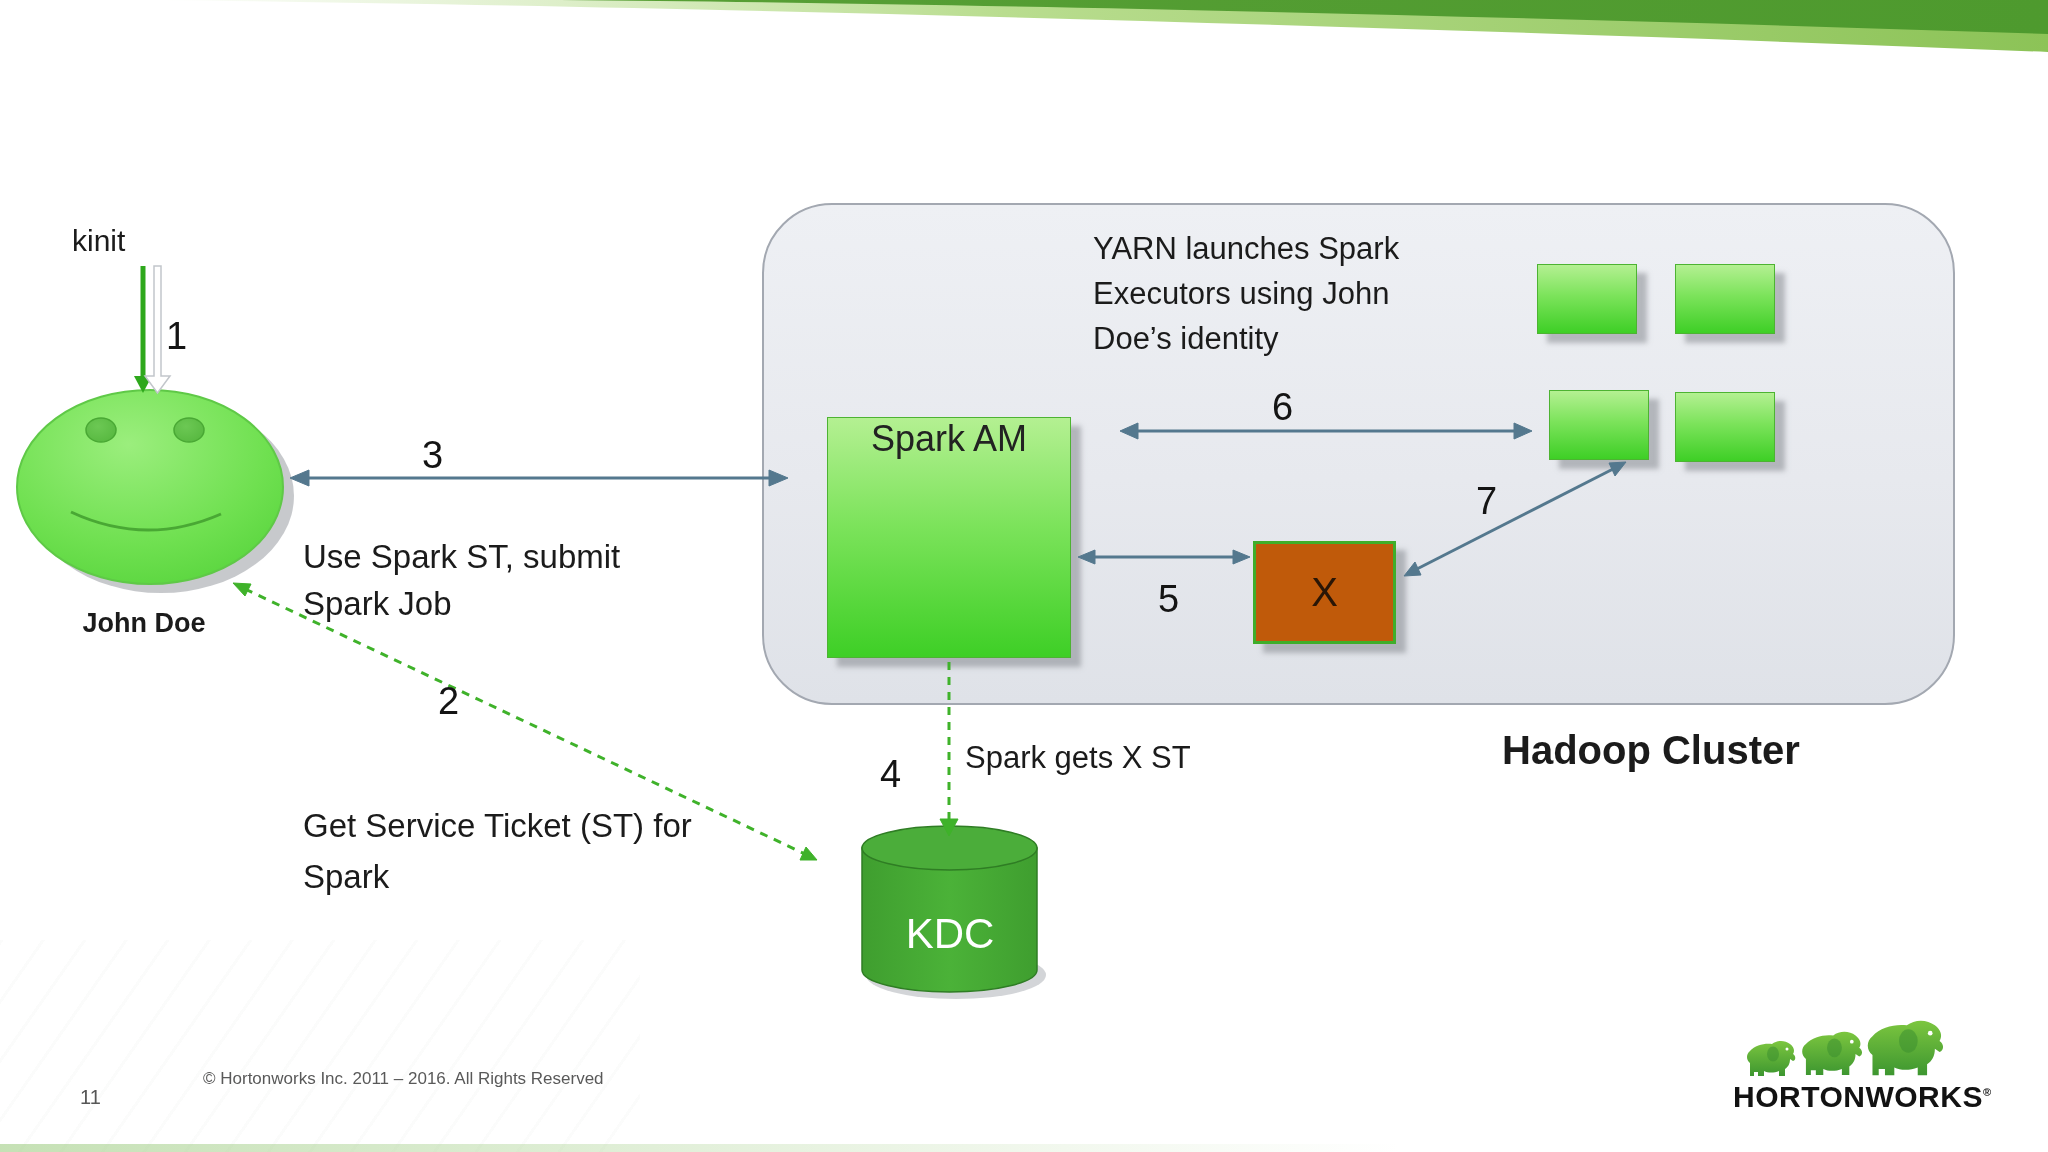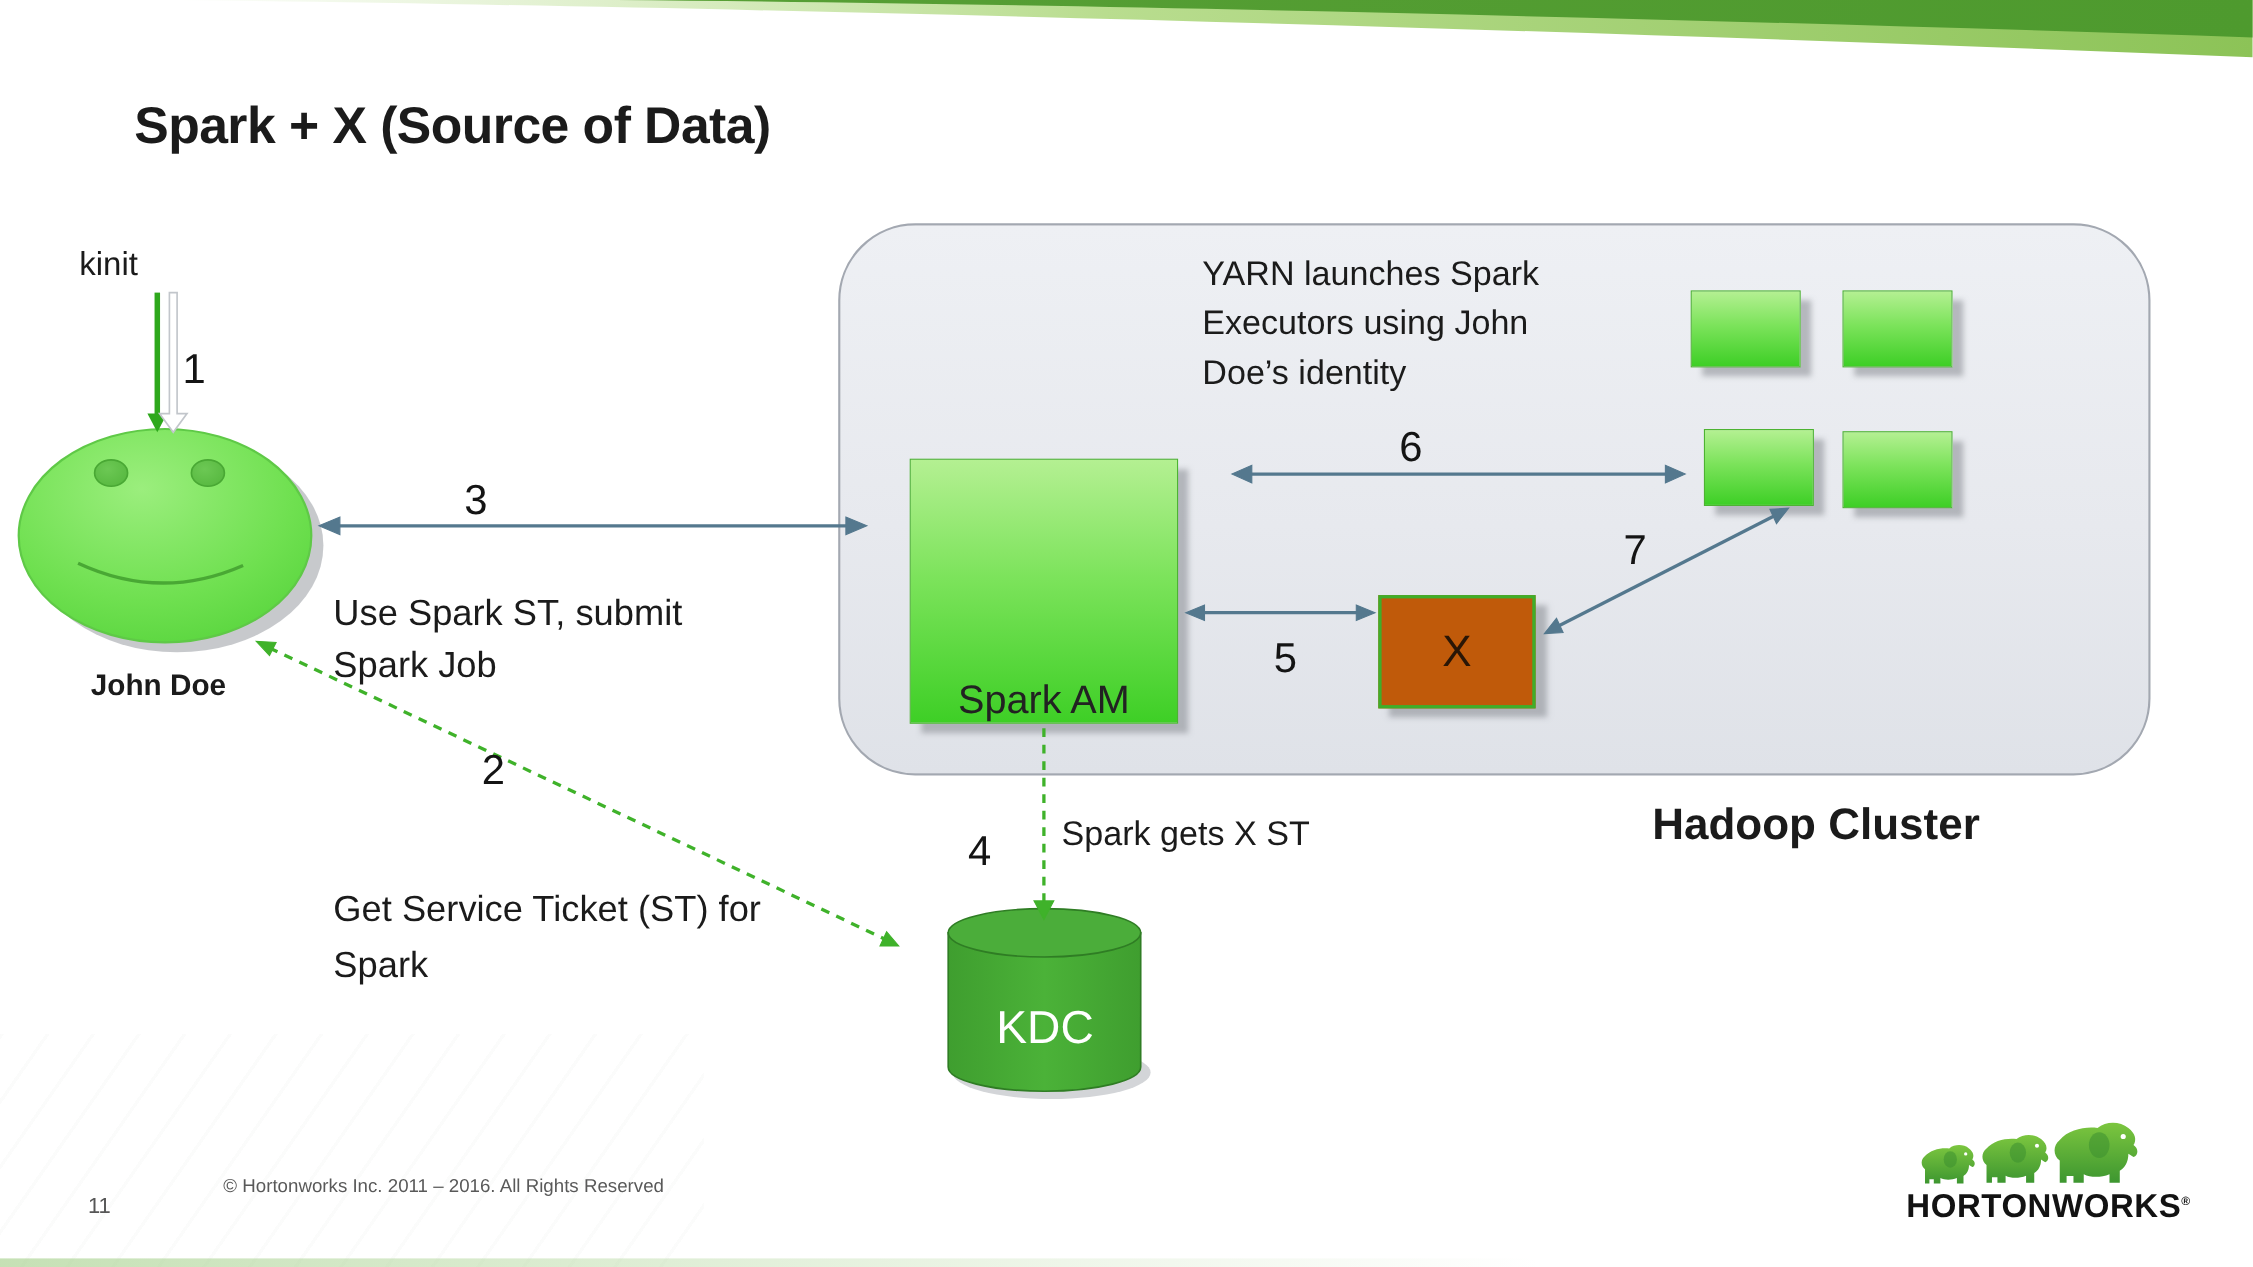--- a/index.html
+++ b/index.html
@@ -24,21 +24,21 @@
     left:762px;top:203px;width:1193px;height:502px;border-radius:70px;
     background:linear-gradient(180deg,#eef0f4 0%,#e7e9ee 55%,#dfe2e8 100%);
     border:2px solid #a3a8b1;box-sizing:border-box;
   }
   
   .gbox{
     position:absolute;
     background:linear-gradient(180deg,#b4f092 0%,#7ce35b 45%,#3ecf26 100%);
     border:1px solid #4db332;box-sizing:border-box;
     box-shadow:10px 9px 5px rgba(125,130,136,0.5);
-    display:flex;align-items:flex-end;justify-content:center;
+    display:flex;align-items:flex-start;justify-content:center;
   }
   #spark-am{left:827px;top:417px;width:244px;height:241px;font-size:36px;color:#222;}
   .exec{width:100px;height:70px;}
   #xbox{
     position:absolute;left:1253px;top:541px;width:143px;height:103px;
     background:#c05a0a;border:3px solid #3fae2a;box-sizing:border-box;
     box-shadow:10px 9px 5px rgba(125,130,136,0.5);
     display:flex;align-items:center;justify-content:center;
     font-size:40px;color:#2a1606;
   }
@@ -76,21 +76,20 @@
       </linearGradient>
       <linearGradient id="dw" x1="0" y1="0" x2="1" y2="0">
         <stop offset="0" stop-color="#579f35"></stop>
         <stop offset="1" stop-color="#4e9a2e"></stop>
       </linearGradient>
     </defs>
     <path d="M150,0 L2048,0 L2048,52 C1350,24 620,5 150,0 Z" fill="url(#lw)"></path>
     <path d="M560,0 L2048,0 L2048,34 C1480,15 930,3 560,0 Z" fill="url(#dw)"></path>
   </svg>
 
-  <div class="txt" id="title">Spark + X (Source of Data)</div>
 
   <div class="abs" id="cluster"></div>
 
   <div class="gbox" id="spark-am">
     <span>Spark AM</span>
   </div>
   <div class="gbox exec" style="left:1537px;top:264px;"></div>
   <div class="gbox exec" style="left:1675px;top:264px;"></div>
   <div class="gbox exec" style="left:1549px;top:390px;"></div>
   <div class="gbox exec" style="left:1675px;top:392px;"></div>

